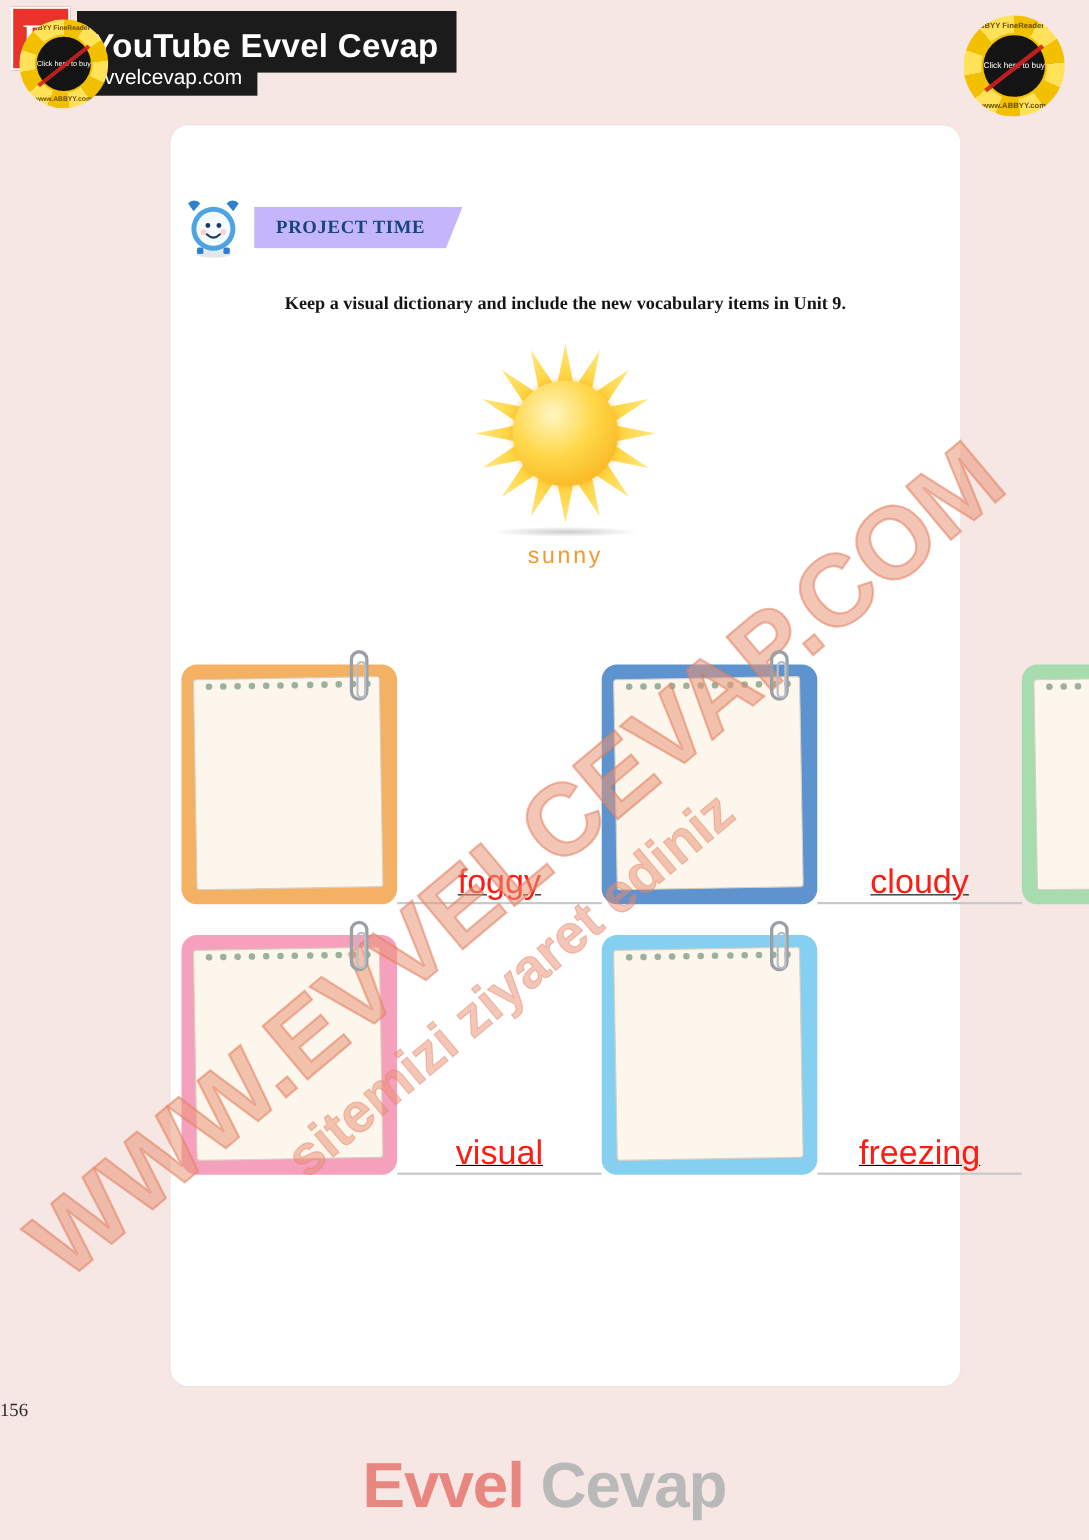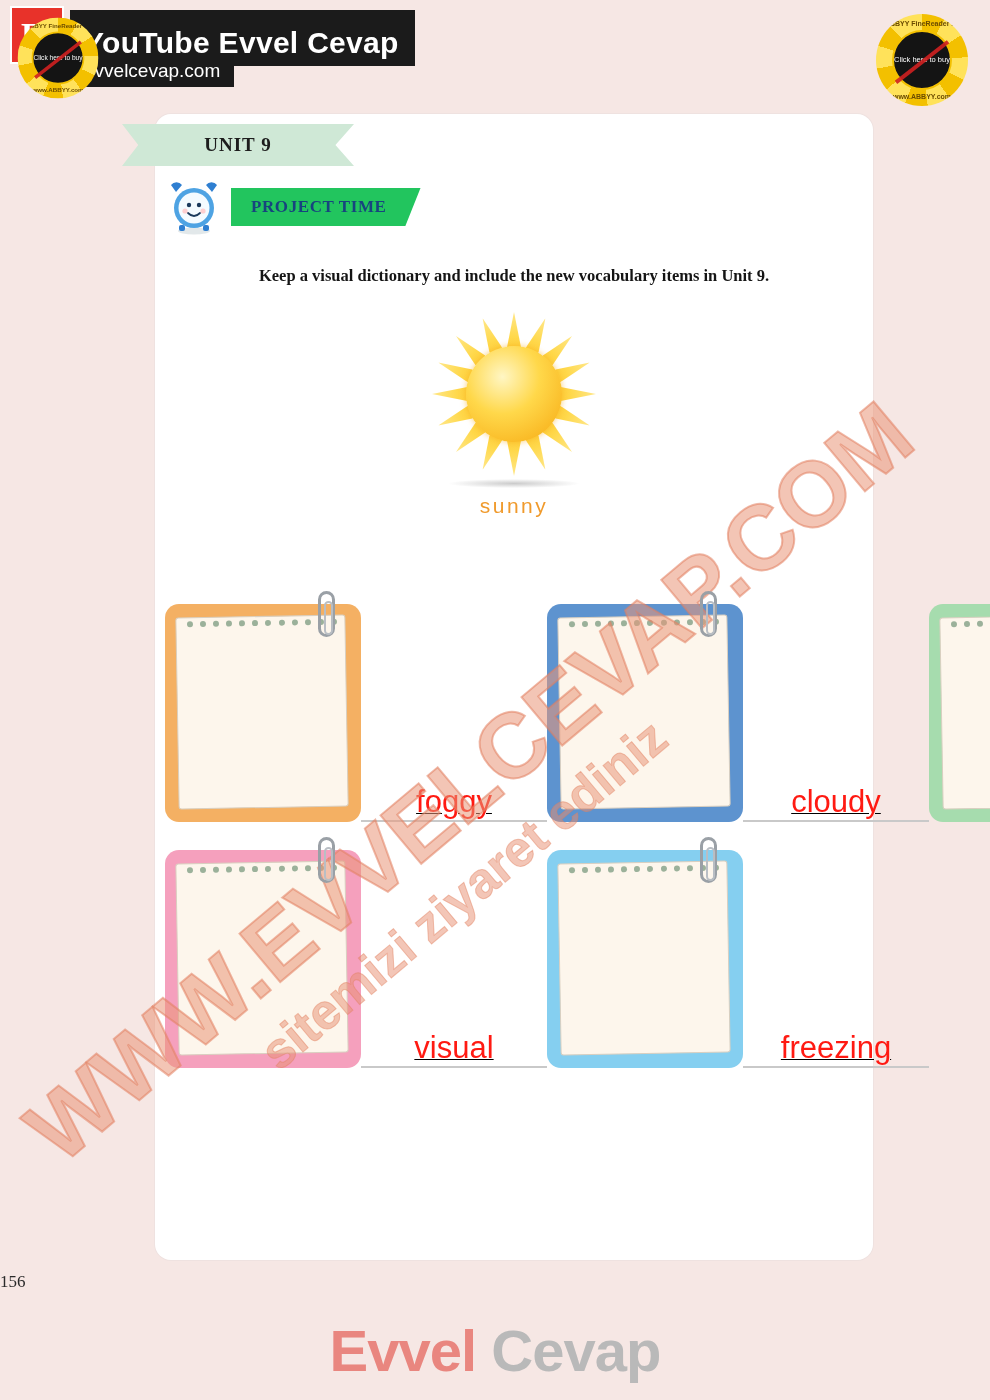--- a/index.html
+++ b/index.html
@@ -141,21 +141,21 @@
     height: 62px;
   }
   .clock-icon {
     position: relative;
     width: 58px; height: 58px;
     margin-left: 4px;
   }
   .project-tag {
     position: relative;
     margin-left: 8px;
-    background: #22c55e;
+    background: #c4b5fd;
     color: #17447e;
     font-family: "Liberation Serif", serif;
     font-weight: bold;
     font-size: 17px;
     letter-spacing: .6px;
     padding: 9px 34px 9px 20px;
     clip-path: polygon(0 0, 100% 0, 92% 100%, 0 100%);
   }
 
   .instruction {
@@ -375,21 +375,20 @@
       <i class="t-top">ABBYY FineReader 15</i>
       <i class="t-bottom">www.ABBYY.com</i>
     </div>
     <div class="center-btn">Click here to buy</div>
     <div class="slash"></div>
   </div>
 </div>
 
 <div class="sheet">
 
-  <div class="unit-ribbon">UNIT 9</div>
 
   <div class="project-row">
     <div class="clock-icon">
       <svg width="58" height="58" viewBox="0 0 58 58" aria-hidden="true">
         <ellipse cx="29" cy="53" rx="16" ry="3.4" fill="#cfd8dc" opacity=".6"></ellipse>
         <path d="M11 14 L6 7 a7 7 0 0 1 11 0 Z" fill="#2f7fd1"></path>
         <path d="M47 14 L52 7 a7 7 0 0 0 -11 0 Z" fill="#2f7fd1"></path>
         <circle cx="29" cy="30" r="20" fill="#4ea3e3"></circle>
         <circle cx="29" cy="30" r="15.5" fill="#f4fbff"></circle>
         <circle cx="24" cy="27" r="2.2" fill="#1b3a5c"></circle>

